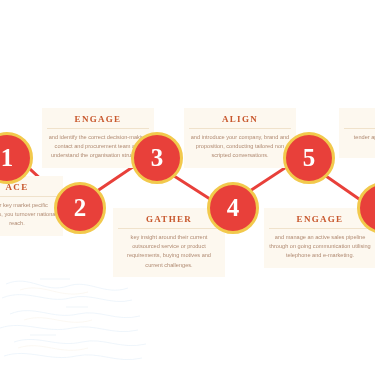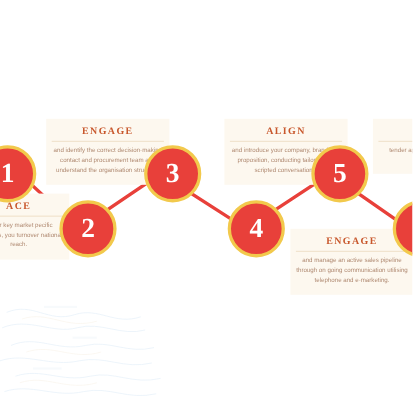--- a/index.html
+++ b/index.html
@@ -110,25 +110,30 @@
 
   <div class="card" style="left:42px; top:108px;">
     <div class="title">ENGAGE</div>
     <div class="rule"></div>
     <div class="body">and identify the correct decision-making contact and procurement team and understand the organisation structure.</div>
   </div>
   <div class="node" style="left:54px; top:182px;">
     <span>2</span>
   </div>
 
+  <div class="card" style="left:113px; top:208px;">
+    <div class="title">GATHER</div>
+    <div class="rule"></div>
+    <div class="body">key insight around their current outsourced service or product requirements, buying motives and current challenges.</div>
+  </div>
   <div class="node" style="left:131px; top:132px;">
     <span>3</span>
   </div>
 
-  <div class="card" style="left:184px; top:108px;margin-left:20px;">
+  <div class="card" style="left:184px; top:108px;">
     <div class="title">ALIGN</div>
     <div class="rule"></div>
     <div class="body">and introduce your company, brand and proposition, conducting tailored non scripted conversations.</div>
   </div>
   <div class="node" style="left:207px; top:182px;">
     <span>4</span>
   </div>
 
   <div class="card" style="left:264px; top:208px;">
     <div class="title">ENGAGE</div>

